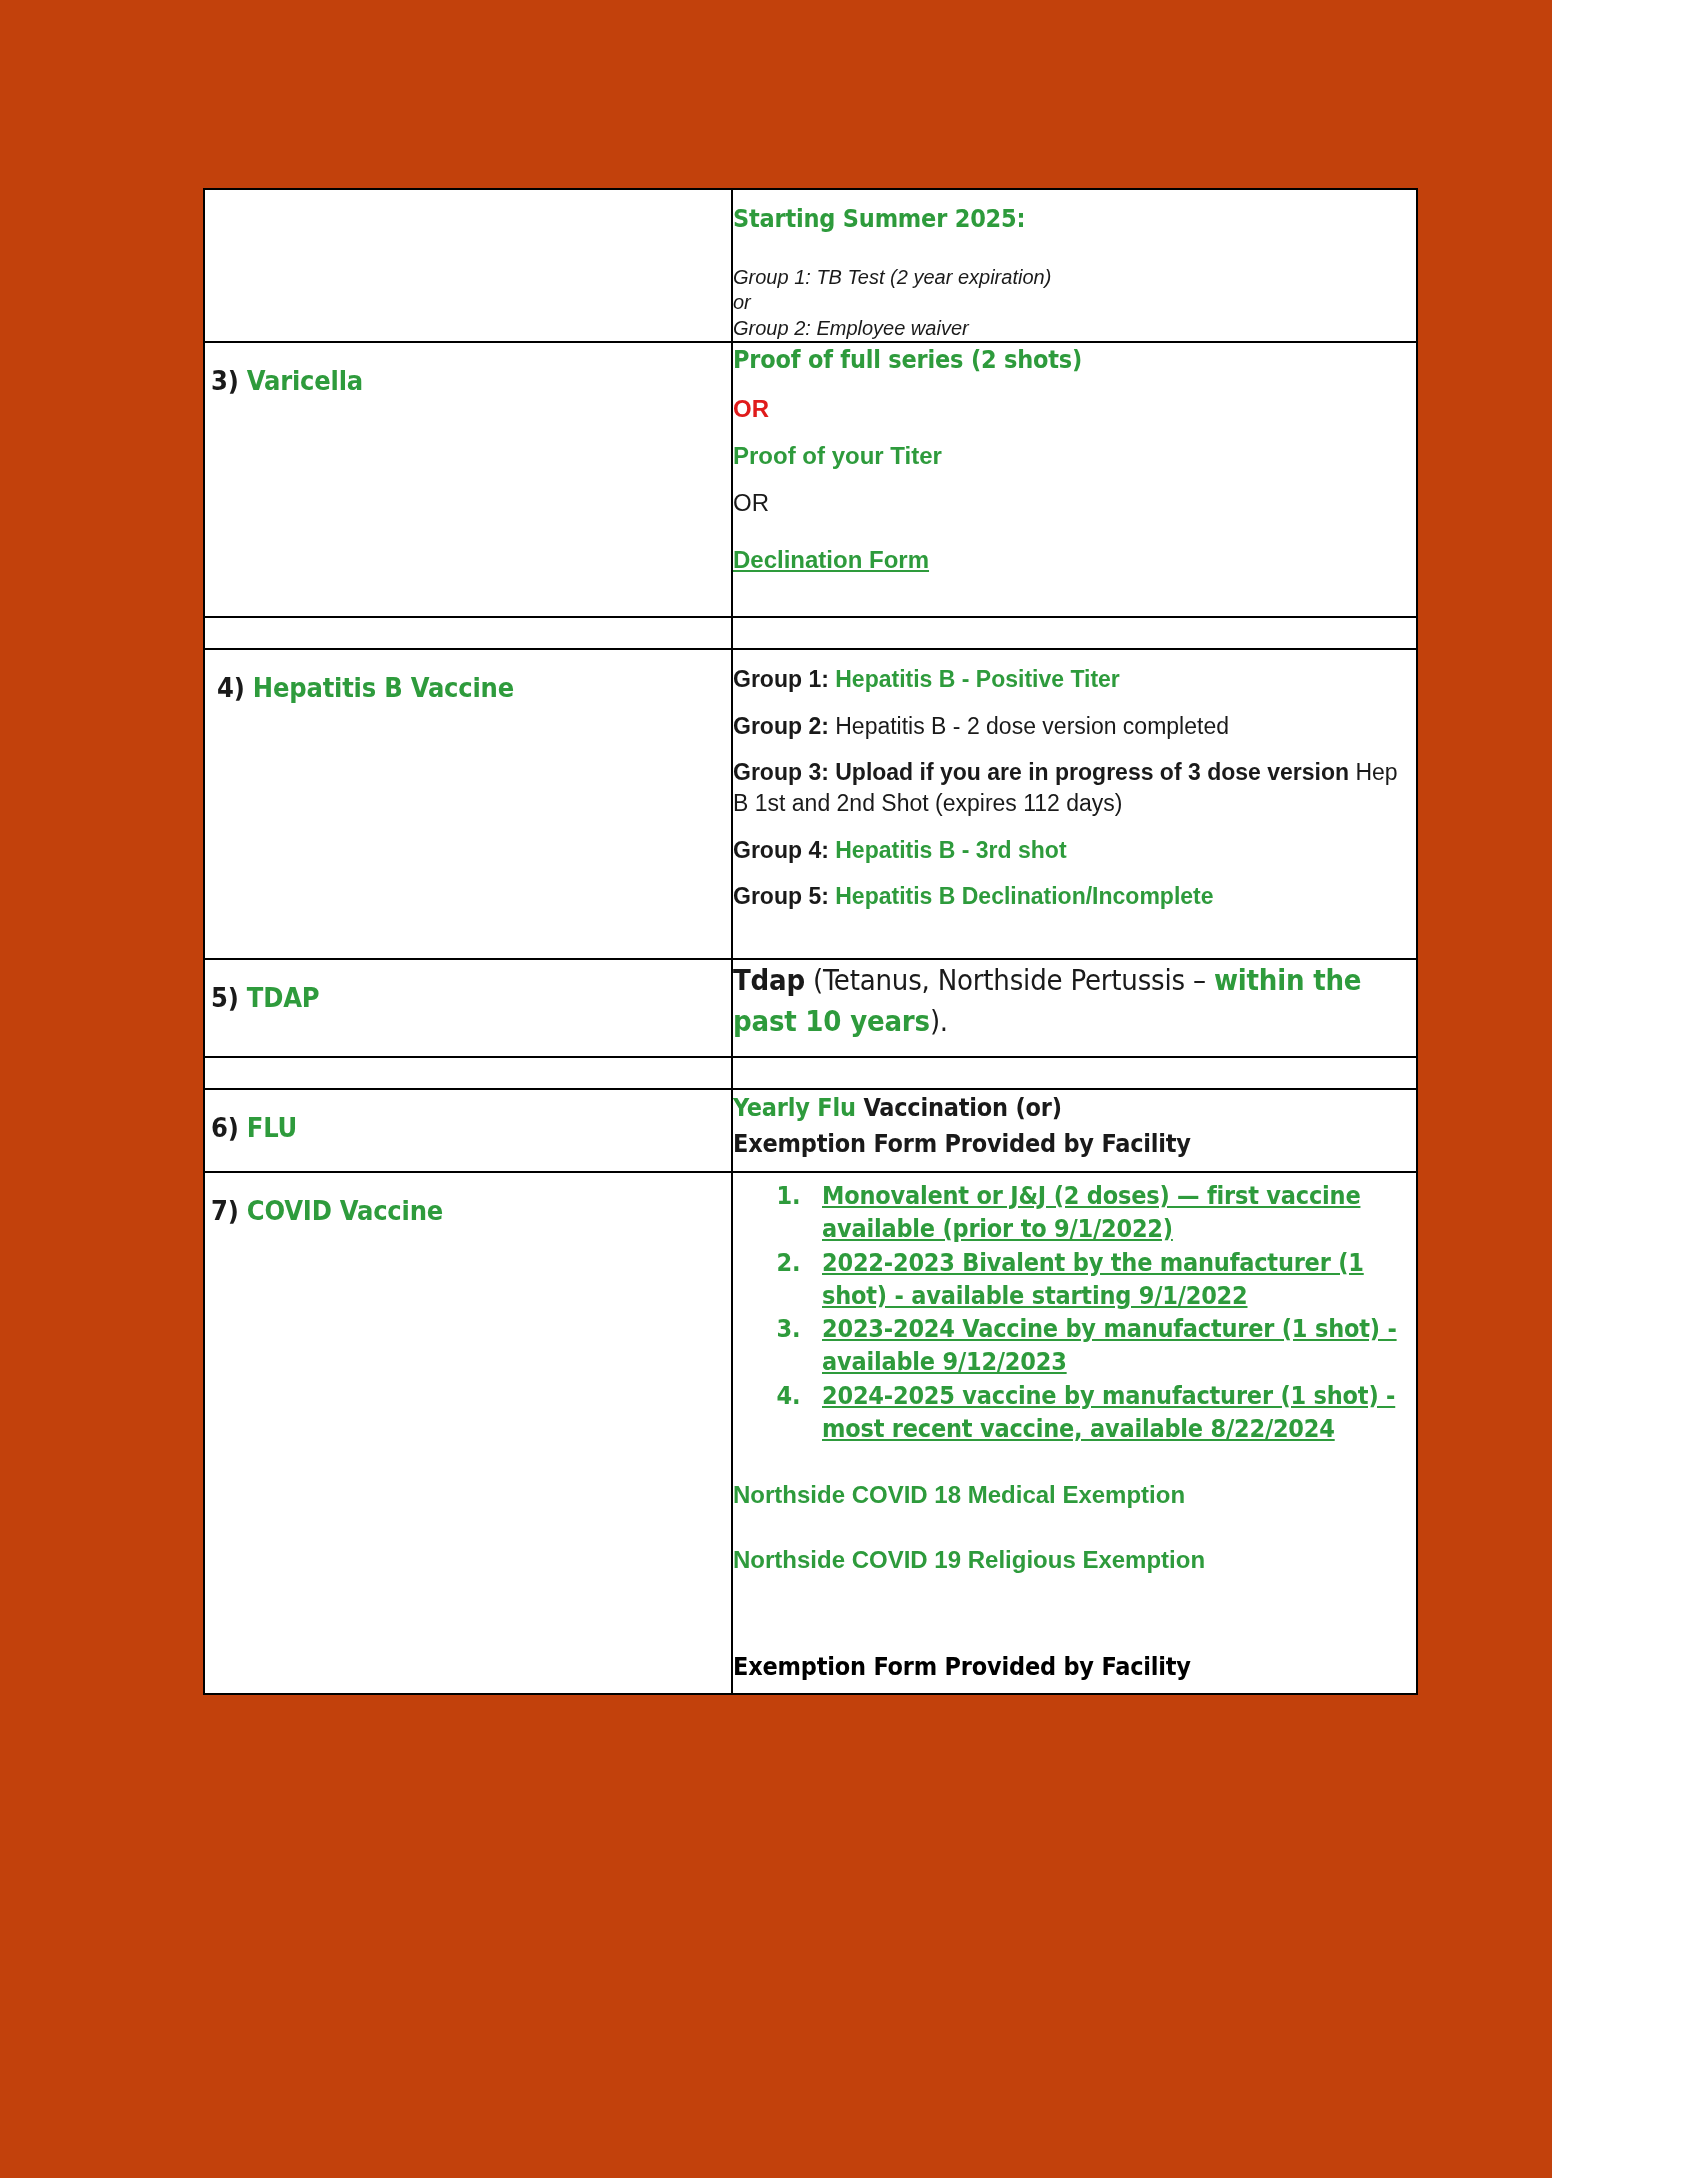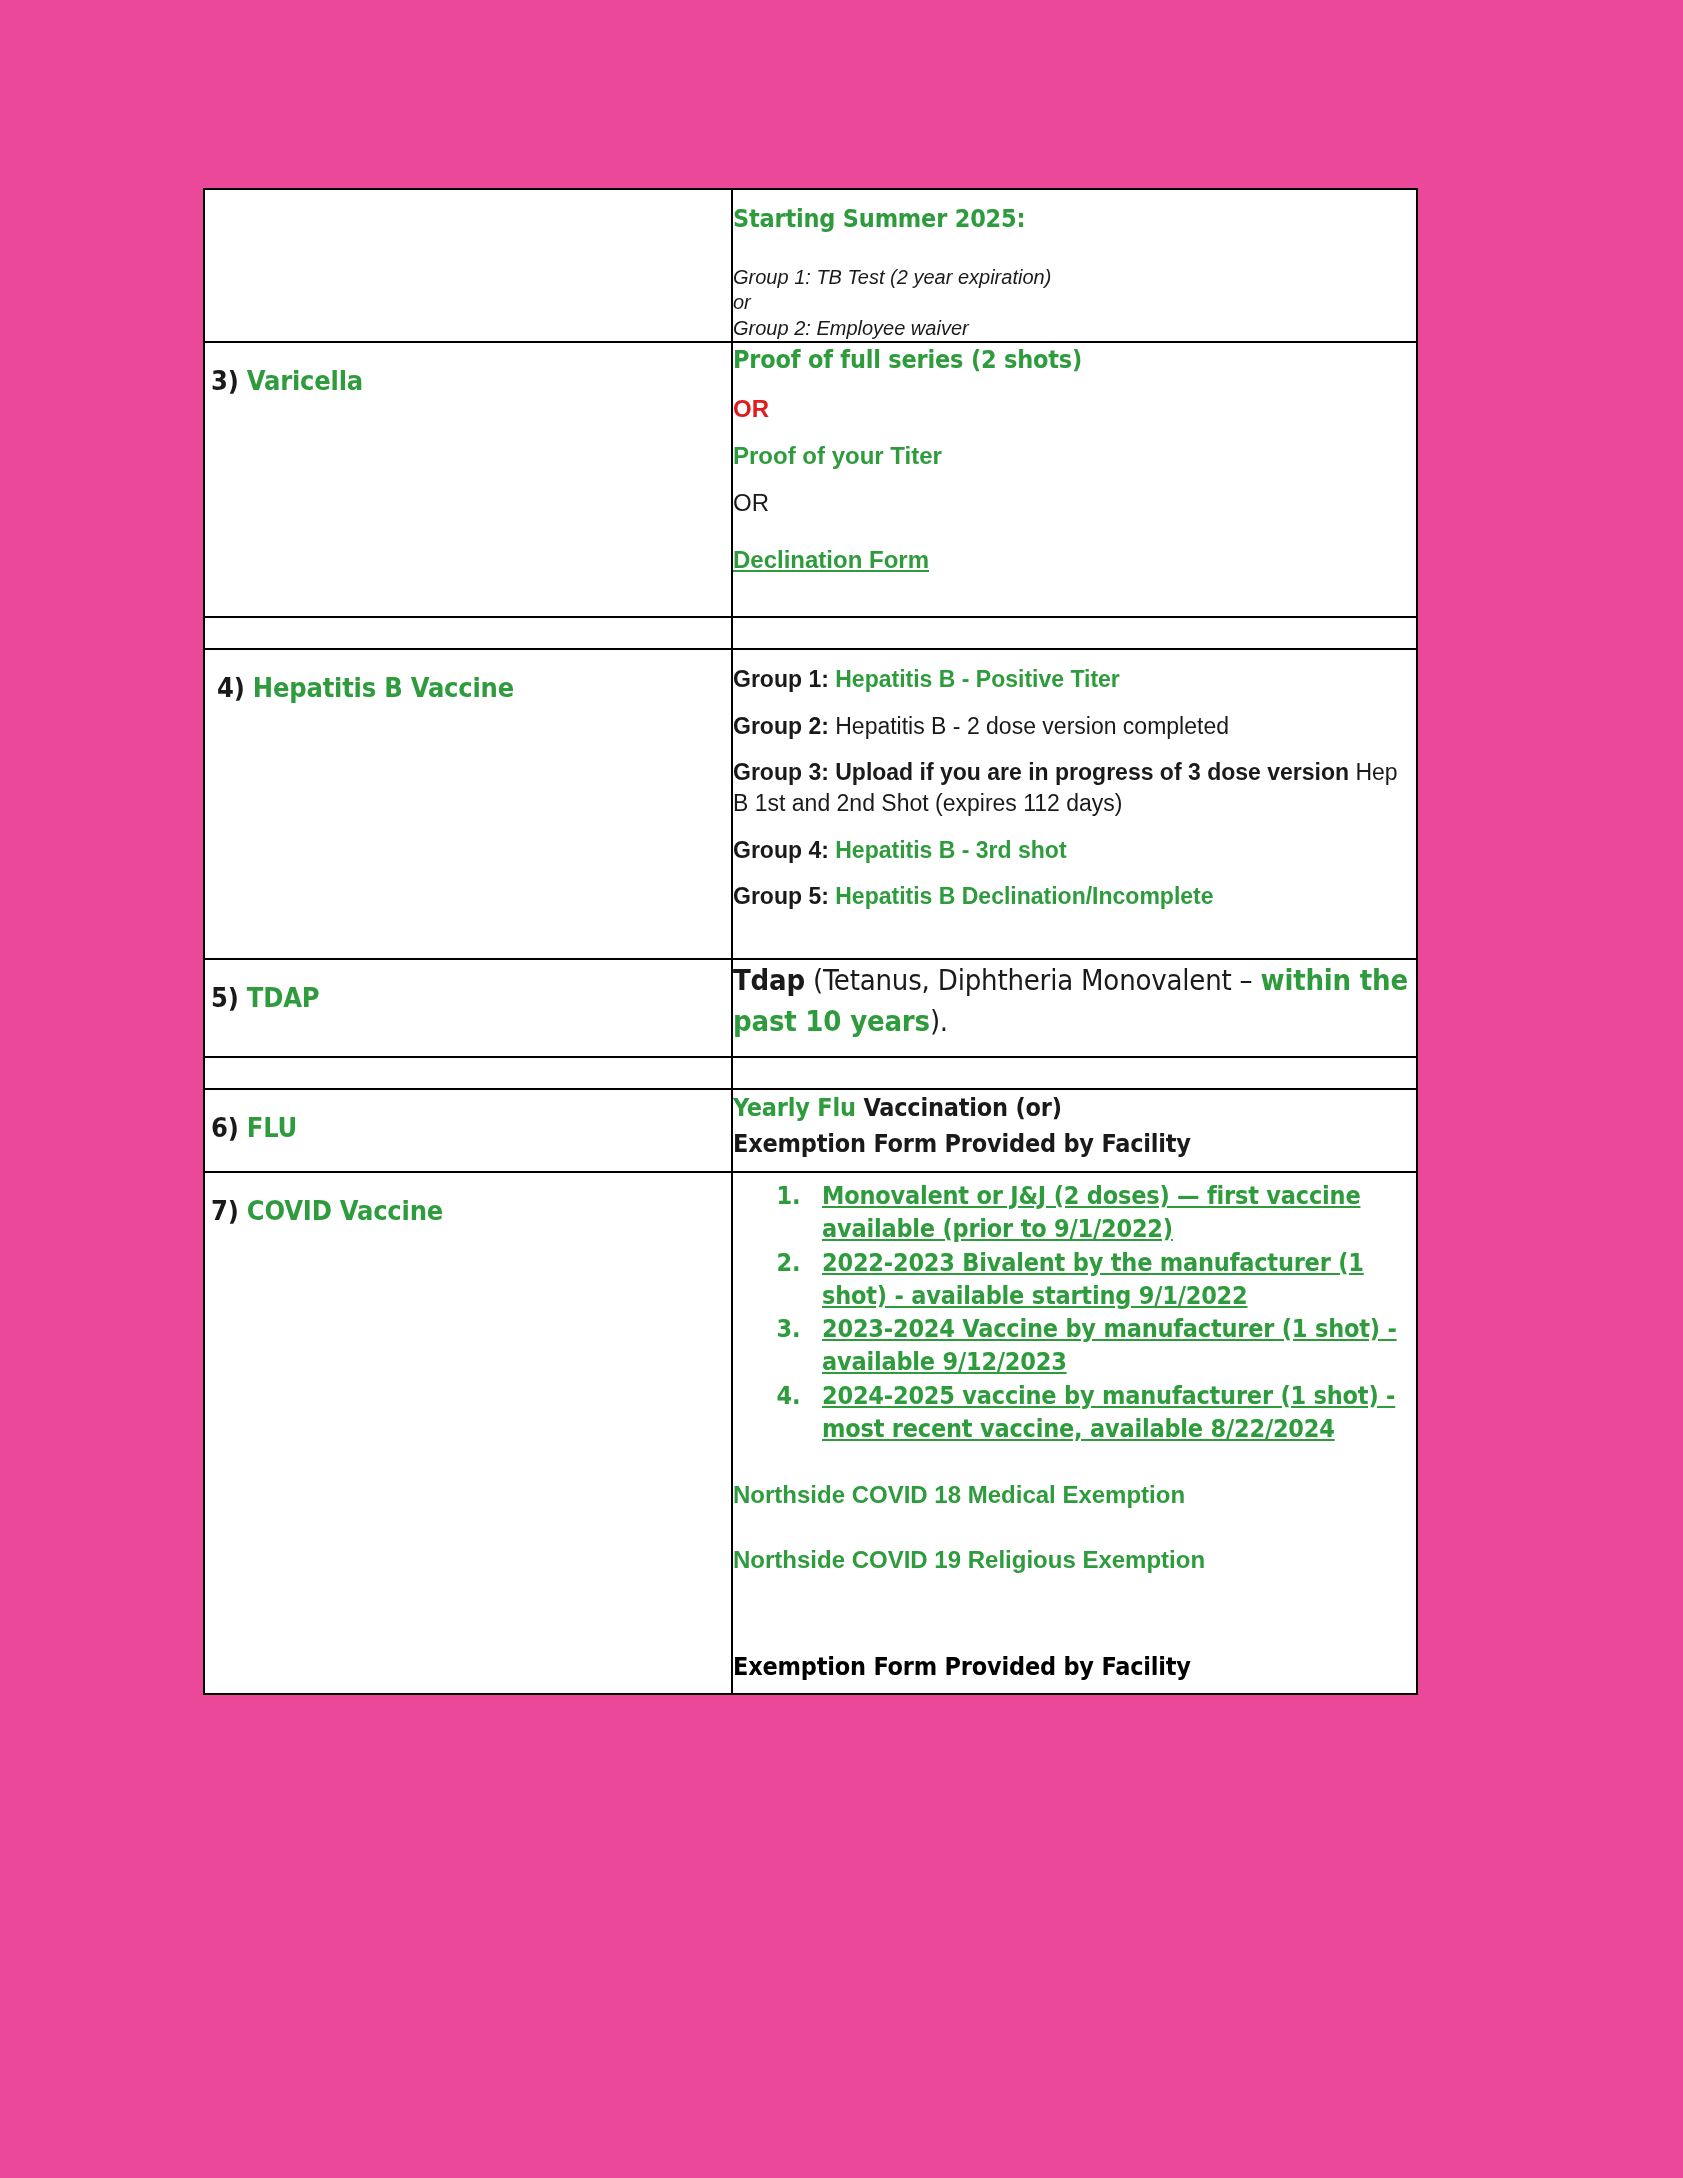--- a/index.html
+++ b/index.html
@@ -10,23 +10,23 @@
   body {
     width: 1683px;
     height: 2178px;
     font-family: "Liberation Sans", sans-serif;
     color: #000000;
     -webkit-font-smoothing: none;
   }
 
   .page {
     position: relative;
-    width: 1683px;
+    width: 1552px;
     height: 2178px;
-    background: #ec4899;
+    background: #c2410c;
   }
 
   
   .req-table {
     position: absolute;
     left: 203px;
     top: 188px;
     width: 1213px;
     border-collapse: collapse;
     table-layout: fixed;
@@ -217,21 +217,21 @@
           <p class="grp"><span class="bold black">Group 4:</span><span class="bold green"> Hepatitis B - 3rd shot</span></p>
           <p class="grp"><span class="bold black">Group 5:</span><span class="bold green"> Hepatitis B Declination/Incomplete</span></p>
         </td>
       </tr>
 
       <tr>
         <td class="cell-pad-l">
           <p class="label-line"><span class="black">5)</span><span class="green"> TDAP</span></p>
         </td>
         <td class="cell-pad-r" style="padding-bottom:14px;">
-          <p class="tdap"><span class="bold black">Tdap</span><span class="black"> (Tetanus, Diphtheria Monovalent – </span><span class="bold green">within the past 10 years</span><span class="black">).</span></p>
+          <p class="tdap"><span class="bold black">Tdap</span><span class="black"> (Tetanus, Northside Pertussis – </span><span class="bold green">within the past 10 years</span><span class="black">).</span></p>
         </td>
       </tr>
 
       <tr class="spacer-row">
         <td></td>
         <td></td>
       </tr>
 
       <tr>
         <td class="cell-pad-l">

